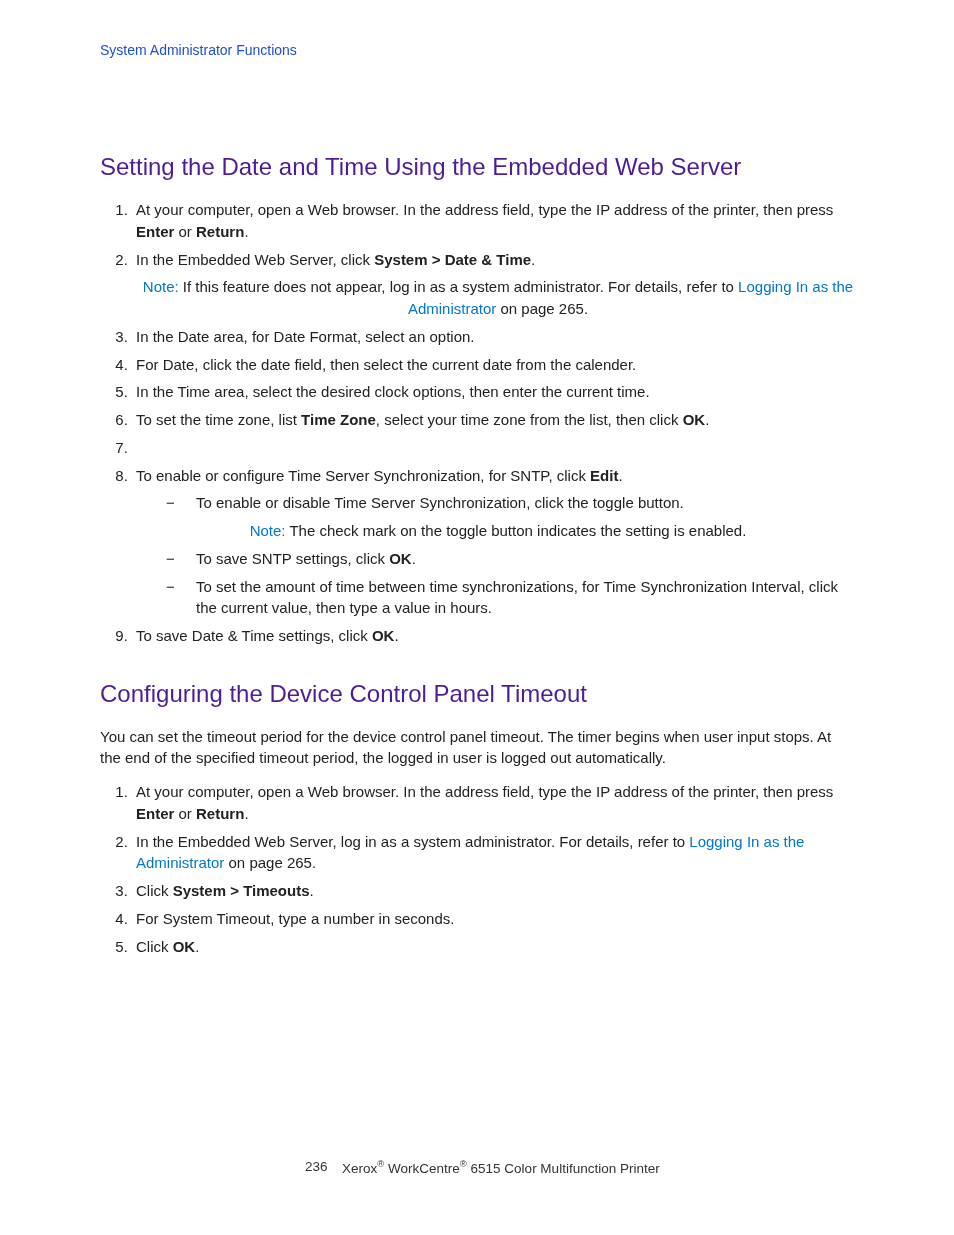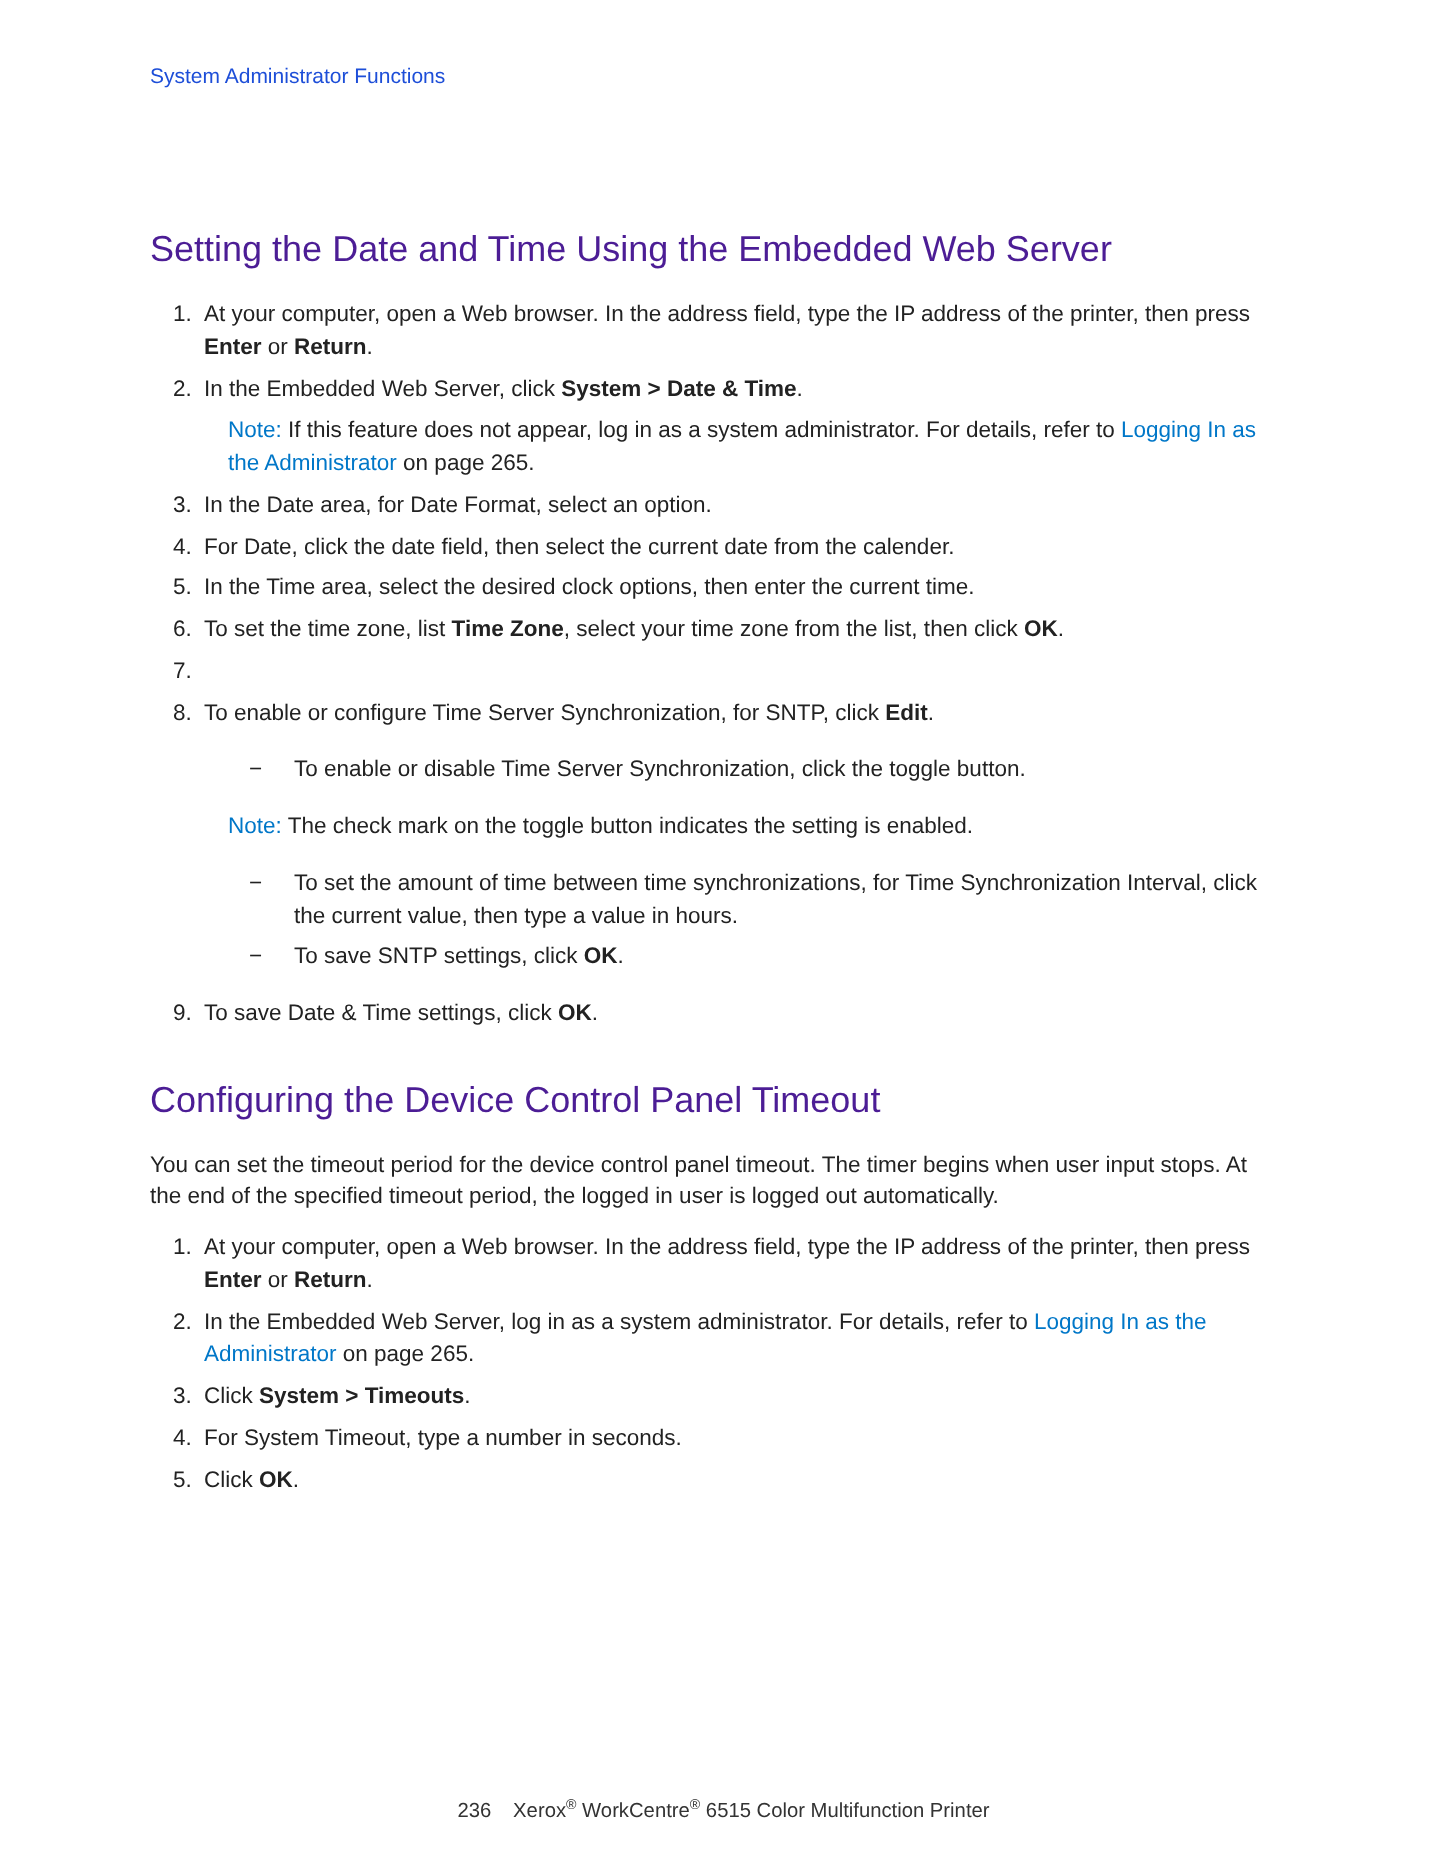--- a/index.html
+++ b/index.html
@@ -36,35 +36,36 @@
     color: #0077c8;
   }
   .link {
     color: #0077c8;
     cursor: pointer;
   }
   b { font-weight: 700; }
   .sub-list {
     list-style: none;
     padding-left: 30px;
-    margin: 16px 0;
+    margin: 6px 0;
   }
   .sub-list li {
     margin-bottom: 6px;
     position: relative;
     padding-left: 30px;
   }
   .sub-list li::before {
     content: "−";
     position: absolute;
     left: 0;
     color: #222;
   }
   .note-block {
-    margin: 6px 0 6px 16px;
+    margin: 6px 0 6px 6px;
+    text-align: center;
   }
   .para {
     margin: 0 0 12px 0;
   }
   .footer {
     position: relative;
     margin-top: 200px;
     font-size: 13.5px;
     color: #333;
     text-align: center;
@@ -107,24 +108,24 @@
   </li>
   <li>
     <span>To enable or configure Time Server Synchronization, for SNTP, click </span><b>Edit</b><span>.</span>
     <ul class="sub-list">
       <li>To enable or disable Time Server Synchronization, click the toggle button.</li>
     </ul>
     <div class="note-block">
       <span class="note-label">Note:</span><span> The check mark on the toggle button indicates the setting is enabled.</span>
     </div>
     <ul class="sub-list">
-      <li>To set the amount of time between time synchronizations, for Time Synchronization Interval, click the current value, then type a value in hours.</li>
       <li>
         <span>To save SNTP settings, click </span><b>OK</b><span>.</span>
       </li>
+      <li>To set the amount of time between time synchronizations, for Time Synchronization Interval, click the current value, then type a value in hours.</li>
     </ul>
   </li>
   <li>
     <span>To save Date &amp; Time settings, click </span><b>OK</b><span>.</span>
   </li>
 </ol>
 
 <h2>Configuring the Device Control Panel Timeout</h2>
 
 <p class="para">You can set the timeout period for the device control panel timeout. The timer begins when user input stops. At the end of the specified timeout period, the logged in user is logged out automatically.</p>

